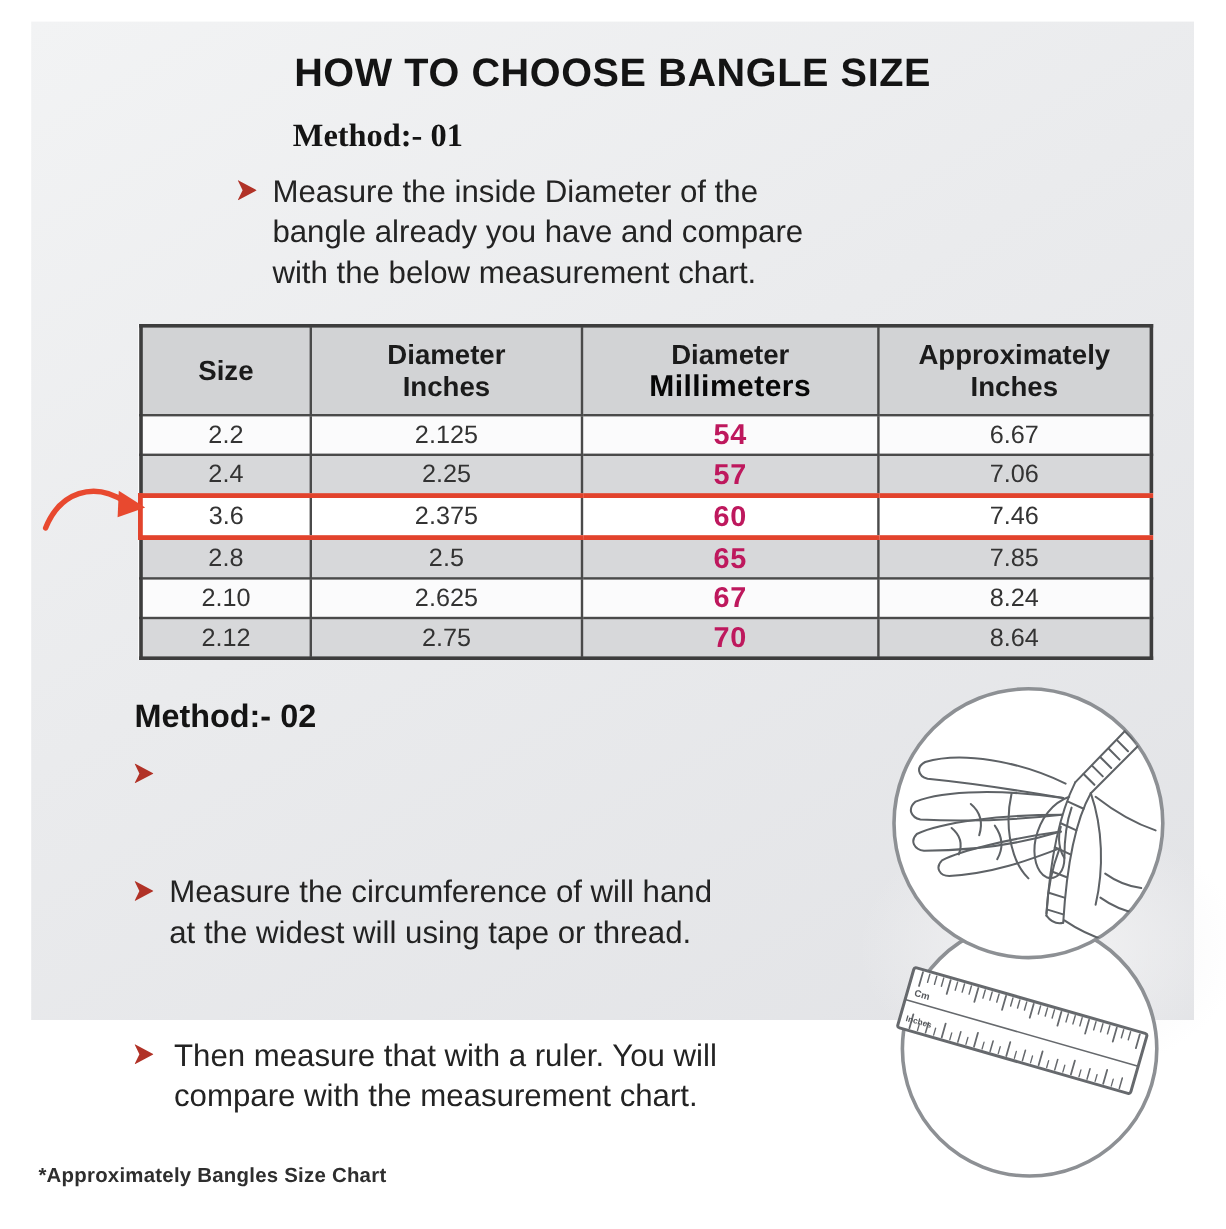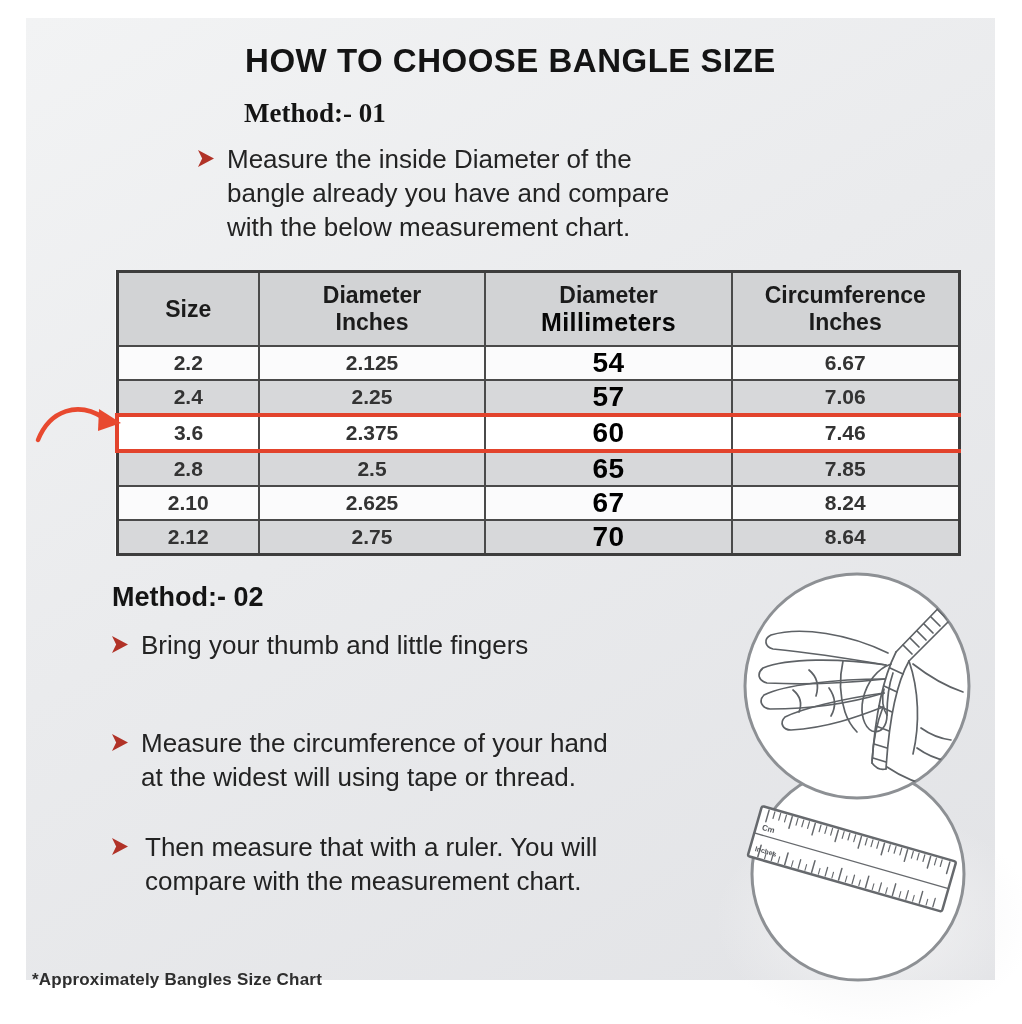--- a/index.html
+++ b/index.html
@@ -3,21 +3,21 @@
 <meta charset="utf-8">
 <style>
   html,body{margin:0;padding:0;}
   body{
     width:1022px;height:1024px;background:#ffffff;
     font-family:"Liberation Sans", sans-serif;
     -webkit-font-smoothing:antialiased;
   }
   .page{position:relative;width:1022px;height:1024px;background:#ffffff;overflow:hidden;}
   .content{
-    position:absolute;left:26px;top:18px;width:969px;height:962px;
+    position:absolute;left:26px;top:18px;width:969px;height:832px;
     background:linear-gradient(150deg,#f2f3f4 0%,#eaebed 45%,#e2e3e6 100%);
   }
   .content::after{
     content:"";position:absolute;right:-40px;bottom:-50px;width:320px;height:220px;
     background:radial-gradient(closest-side,#f3f3f4 0%,rgba(243,243,244,0) 100%);
     pointer-events:none;
   }
   .page-title{
     position:absolute;left:0;top:24px;width:100%;margin:0;text-align:center;
     font-size:33px;font-weight:700;color:#141414;letter-spacing:.5px;
@@ -27,38 +27,38 @@
   #m2-heading{left:86px;top:564px;}
   .bullet{position:absolute;display:flex;gap:13px;align-items:flex-start;}
   .tri{
     flex:none;width:16px;height:17px;margin-top:8px;background:#b13227;
     clip-path:polygon(0 0,100% 50%,0 100%,26% 50%);
   }
   .btext{font-size:26px;line-height:34px;color:#232323;}
   #m1-bullet{left:172px;top:124px;}
   #m2-bullet-0{left:86px;top:610px;}
   #m2-bullet-1{left:86px;top:708px;}
-  #m2-bullet-2{left:86px;top:812px;gap:17px;}
+  #m2-bullet-2{left:86px;top:844px;gap:17px;}
 
   .size-table{
     position:absolute;left:89px;top:252px;width:842px;
     border-collapse:collapse;table-layout:fixed;
     border:3px solid #3d3d3d;background:#fbfbfc;
   }
   .size-table th,.size-table td{
     border:2px solid #4a4a4a;text-align:center;padding:0;vertical-align:middle;
   }
   .size-table thead th{
     height:72px;background:#d2d3d5;color:#1b1b1b;
     font-size:23px;font-weight:700;line-height:27px;
   }
   .size-table thead .mm-head{font-size:25px;font-weight:800;color:#070707;letter-spacing:.4px;}
-  .size-table tbody td{height:31px;font-size:21px;font-weight:700;color:#333333;}
+  .size-table tbody td{height:31px;font-size:21px;font-weight:400;color:#333333;}
   .size-table tbody tr:nth-child(even){background:#d7d8da;}
-  .size-table tbody td.mm{font-size:28px;font-weight:900;color:#000000;letter-spacing:.5px;}
+  .size-table tbody td.mm{font-size:24px;font-weight:900;color:#be185d;letter-spacing:.5px;}
   .size-table tbody tr.highlight{background:#ffffff;}
   .size-table tbody tr.highlight td{border-top:4px solid #e2432c;border-bottom:4px solid #e2432c;}
   .size-table tbody tr.highlight td:first-child{border-left:4px solid #e2432c;}
   .size-table tbody tr.highlight td:last-child{border-right:1px solid #4d7c0f;}
 
   #row-arrow{position:absolute;left:4px;top:372px;z-index:4;}
   #hand-illustration{position:absolute;left:711px;top:548px;width:240px;height:240px;z-index:3;}
   #ruler-illustration{position:absolute;left:720px;top:744px;width:224px;height:224px;z-index:2;}
 
   .footer-note{
@@ -104,21 +104,21 @@
           </th>
           <th>
             <div>Diameter</div>
             <div>Inches</div>
           </th>
           <th>
             <div>Diameter</div>
             <div class="mm-head">Millimeters</div>
           </th>
           <th>
-            <div>Circumference</div>
+            <div>Approximately</div>
             <div>Inches</div>
           </th>
         </tr>
       </thead>
       <tbody>
         <tr>
           <td>2.2</td>
           <td>2.125</td>
           <td class="mm">54</td>
           <td>6.67</td>
@@ -154,28 +154,27 @@
           <td>8.64</td>
         </tr>
       </tbody>
     </table>
 
     <h2 class="m-heading" id="m2-heading">Method:- 02</h2>
 
     <div class="bullet" id="m2-bullet-0">
       <span class="tri"></span>
       <div class="btext">
-        <div>Bring your thumb and little fingers</div>
       </div>
     </div>
 
     <div class="bullet" id="m2-bullet-1">
       <span class="tri"></span>
       <div class="btext">
-        <div>Measure the circumference of your hand</div>
+        <div>Measure the circumference of will hand</div>
         <div>at the widest will using tape or thread.</div>
       </div>
     </div>
 
     <div class="bullet" id="m2-bullet-2">
       <span class="tri"></span>
       <div class="btext">
         <div>Then measure that with a ruler. You will</div>
         <div>compare with the measurement chart.</div>
       </div>

